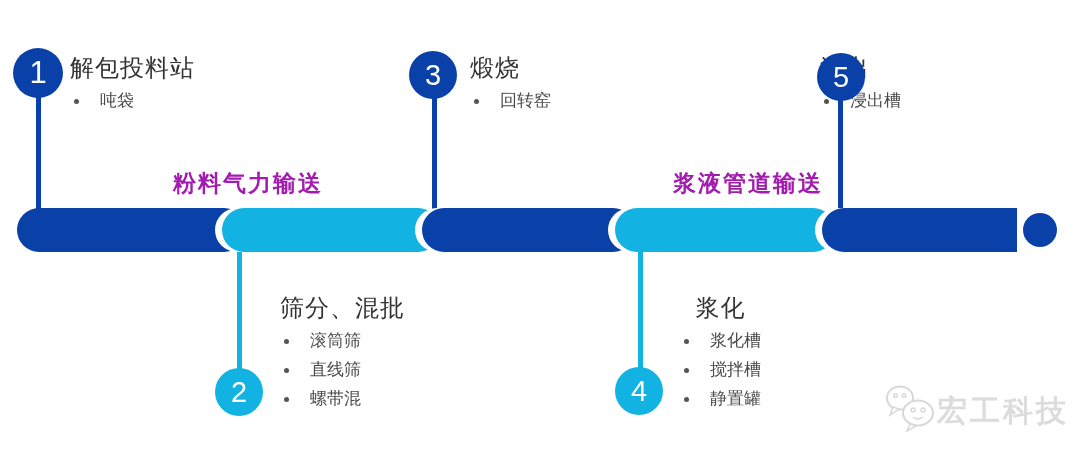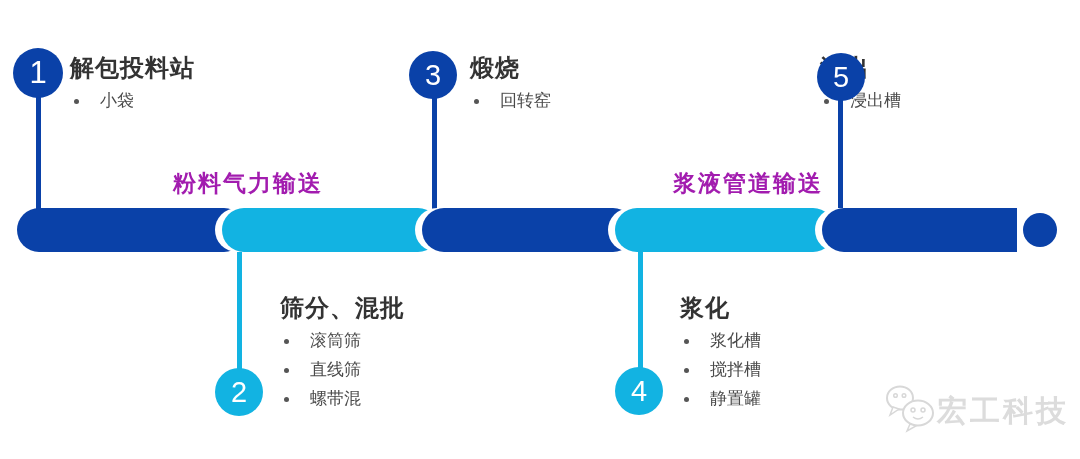--- a/index.html
+++ b/index.html
@@ -41,23 +41,23 @@
   .c3{left:409px;top:51px;width:48px;height:48px;font-size:29px;}
   .c5{left:817px;top:53px;width:48px;height:48px;font-size:29px;}
   .c2{left:215px;top:368px;width:48px;height:48px;font-size:29px;}
   .c4{left:615px;top:367px;width:48px;height:48px;font-size:29px;}
   
   .block{position:absolute;}
   .b1{left:70px;top:53px;}
   .b3{left:470px;top:53px;}
   .b5{left:820px;top:53px;}
   .b2{left:280px;top:293px;}
-  .b4{left:680px;top:293px;}
+  .b4{left:680px;top:293px;text-align:center;}
   .block h3{
-    margin:0;font-size:24px;line-height:30px;font-weight:700;
+    margin:0;font-size:24px;line-height:30px;font-weight:400;
     color:#333333;letter-spacing:1px;white-space:nowrap;
   }
   .block ul{list-style:none;margin:8px 0 0 0;padding:0;}
   .block li{
     position:relative;padding-left:30px;margin-bottom:9px;
     font-size:17px;line-height:20px;color:#4a4a4a;white-space:nowrap;
   }
   .dot{
     position:absolute;left:4px;top:8px;width:5px;height:5px;
     border-radius:50%;background:#555555;
@@ -112,21 +112,21 @@
   <div class="num-circle cyan c4">
       <span>4</span>
     </div>
   <div class="num-circle dark c5">
       <span>5</span>
     </div>
 
   <div class="block b1">
     <h3>解包投料站</h3>
     <ul>
-      <li><span class="dot"></span><span>小袋</span></li>
+      <li><span class="dot"></span><span>吨袋</span></li>
     </ul>
   </div>
 
   <div class="block b2">
     <h3>筛分、混批</h3>
     <ul>
       <li><span class="dot"></span><span>滚筒筛</span></li>
       <li><span class="dot"></span><span>直线筛</span></li>
       <li><span class="dot"></span><span>螺带混</span></li>
     </ul>

